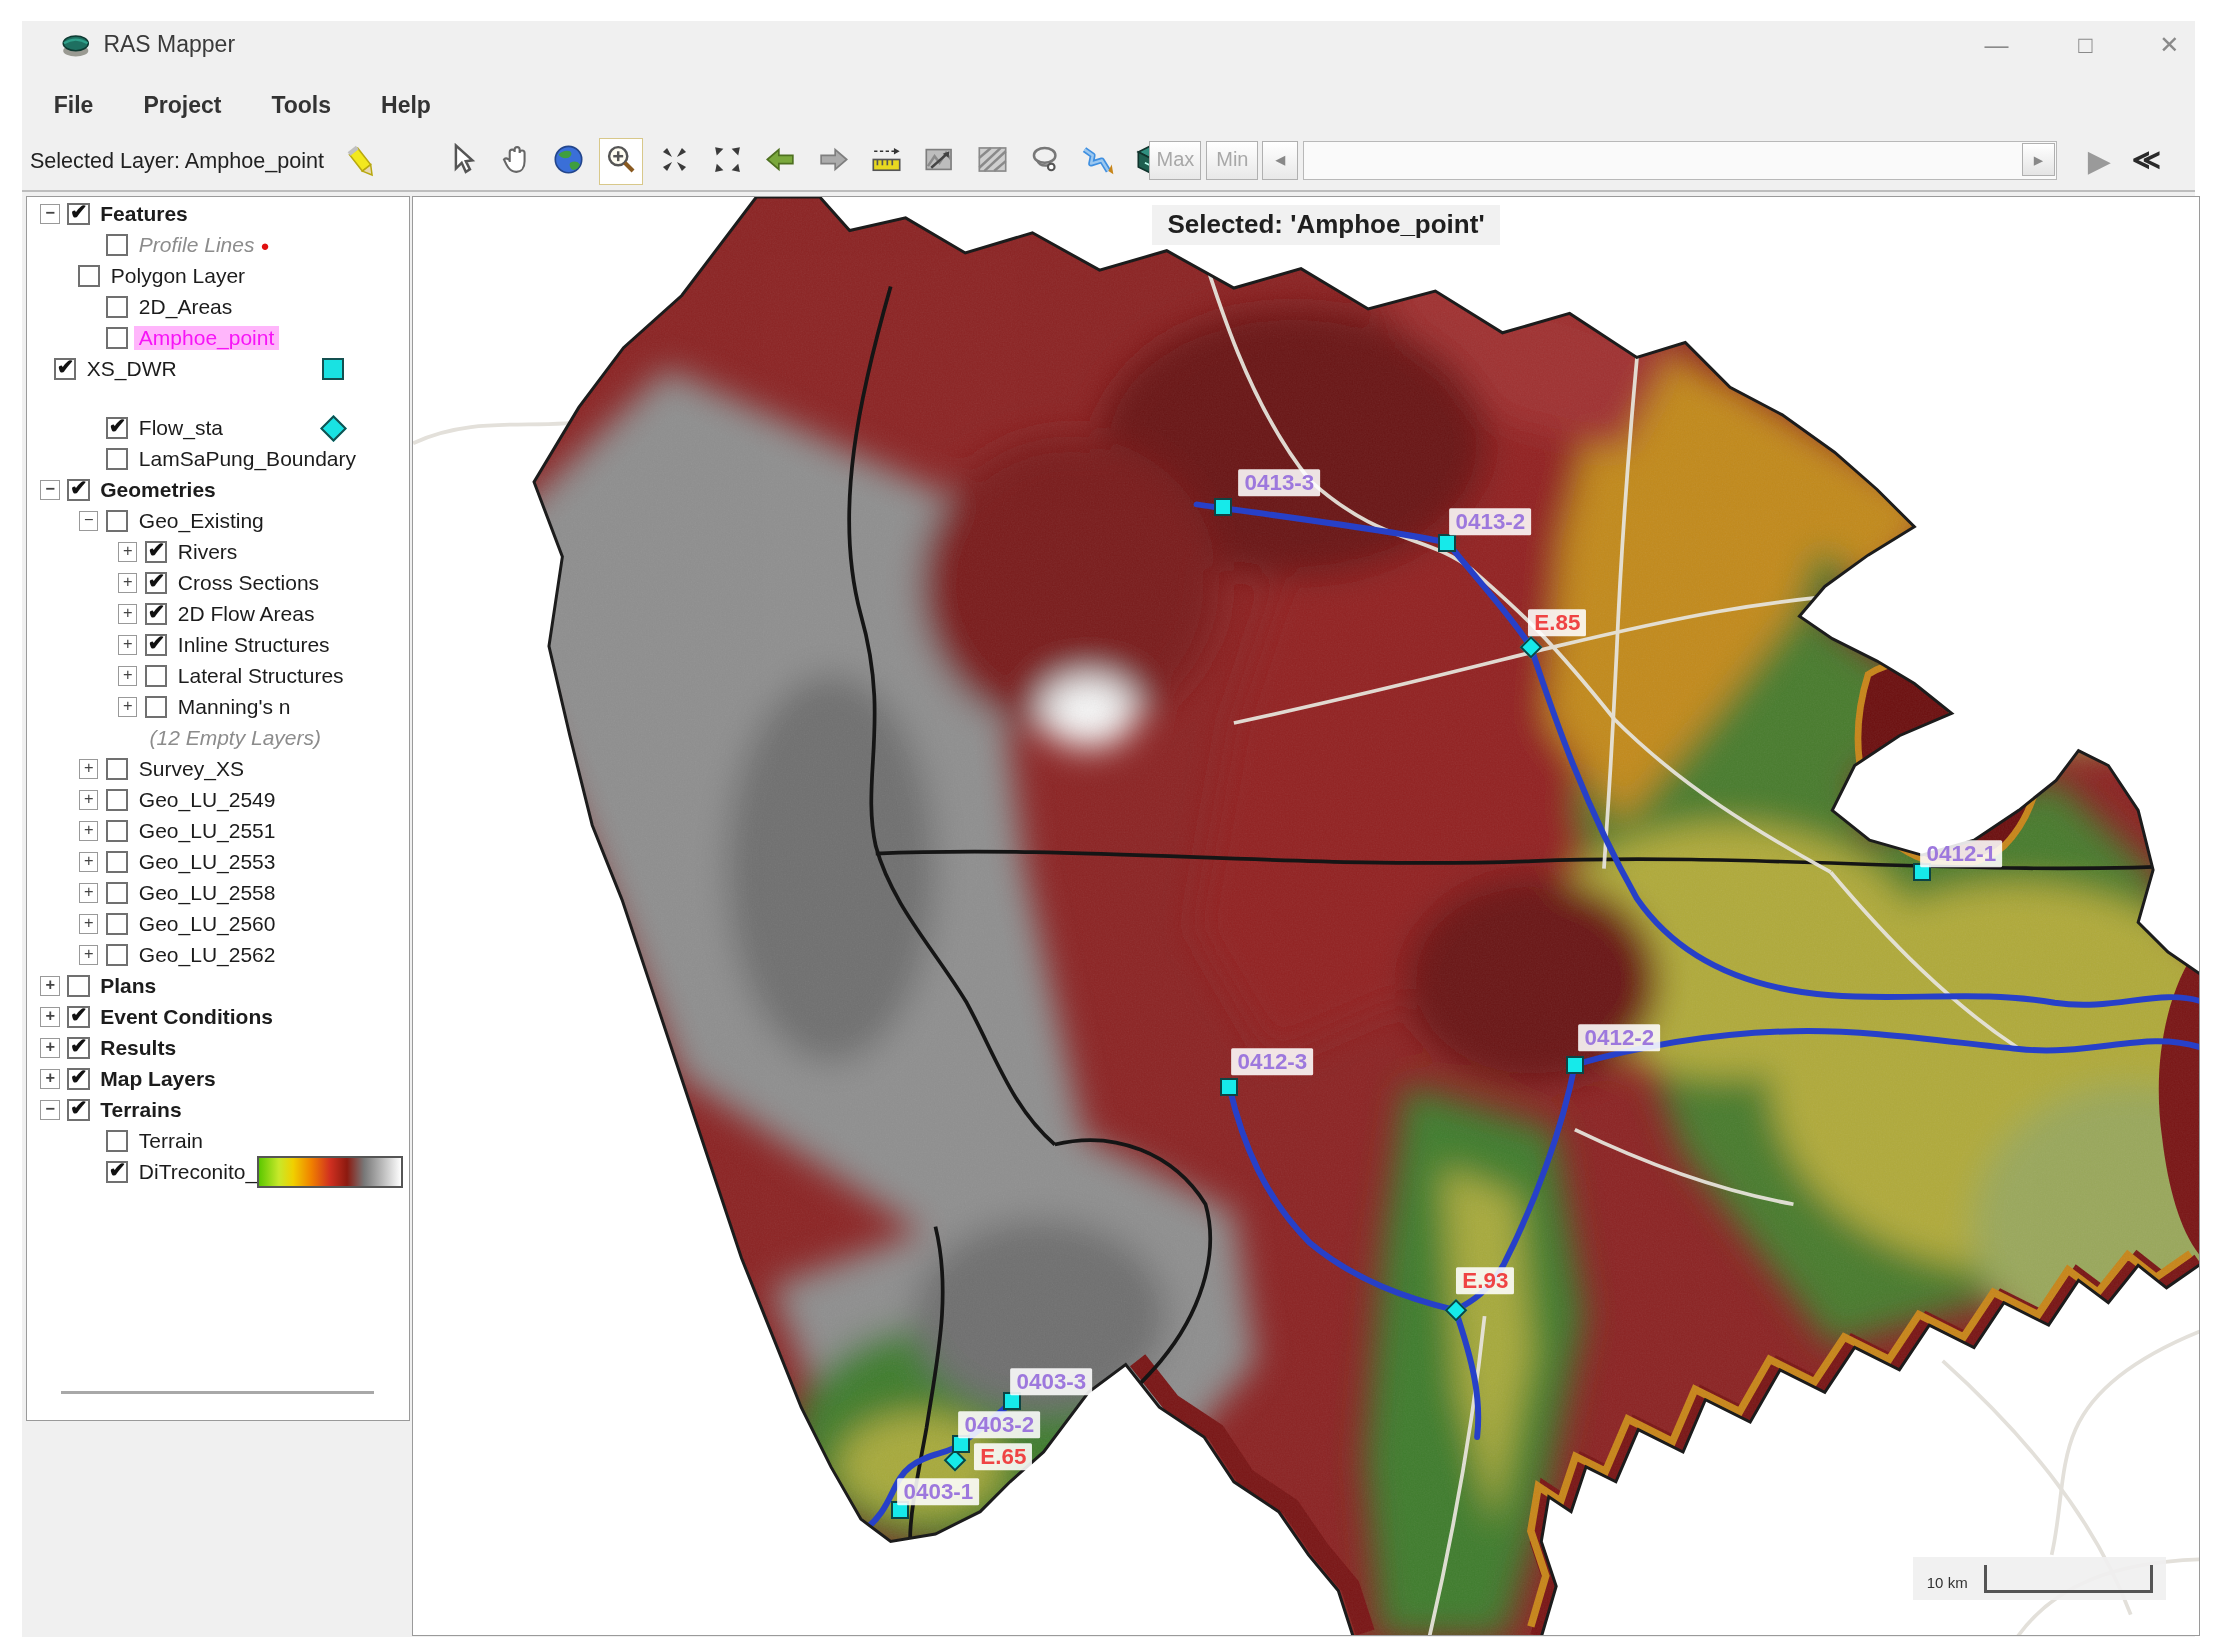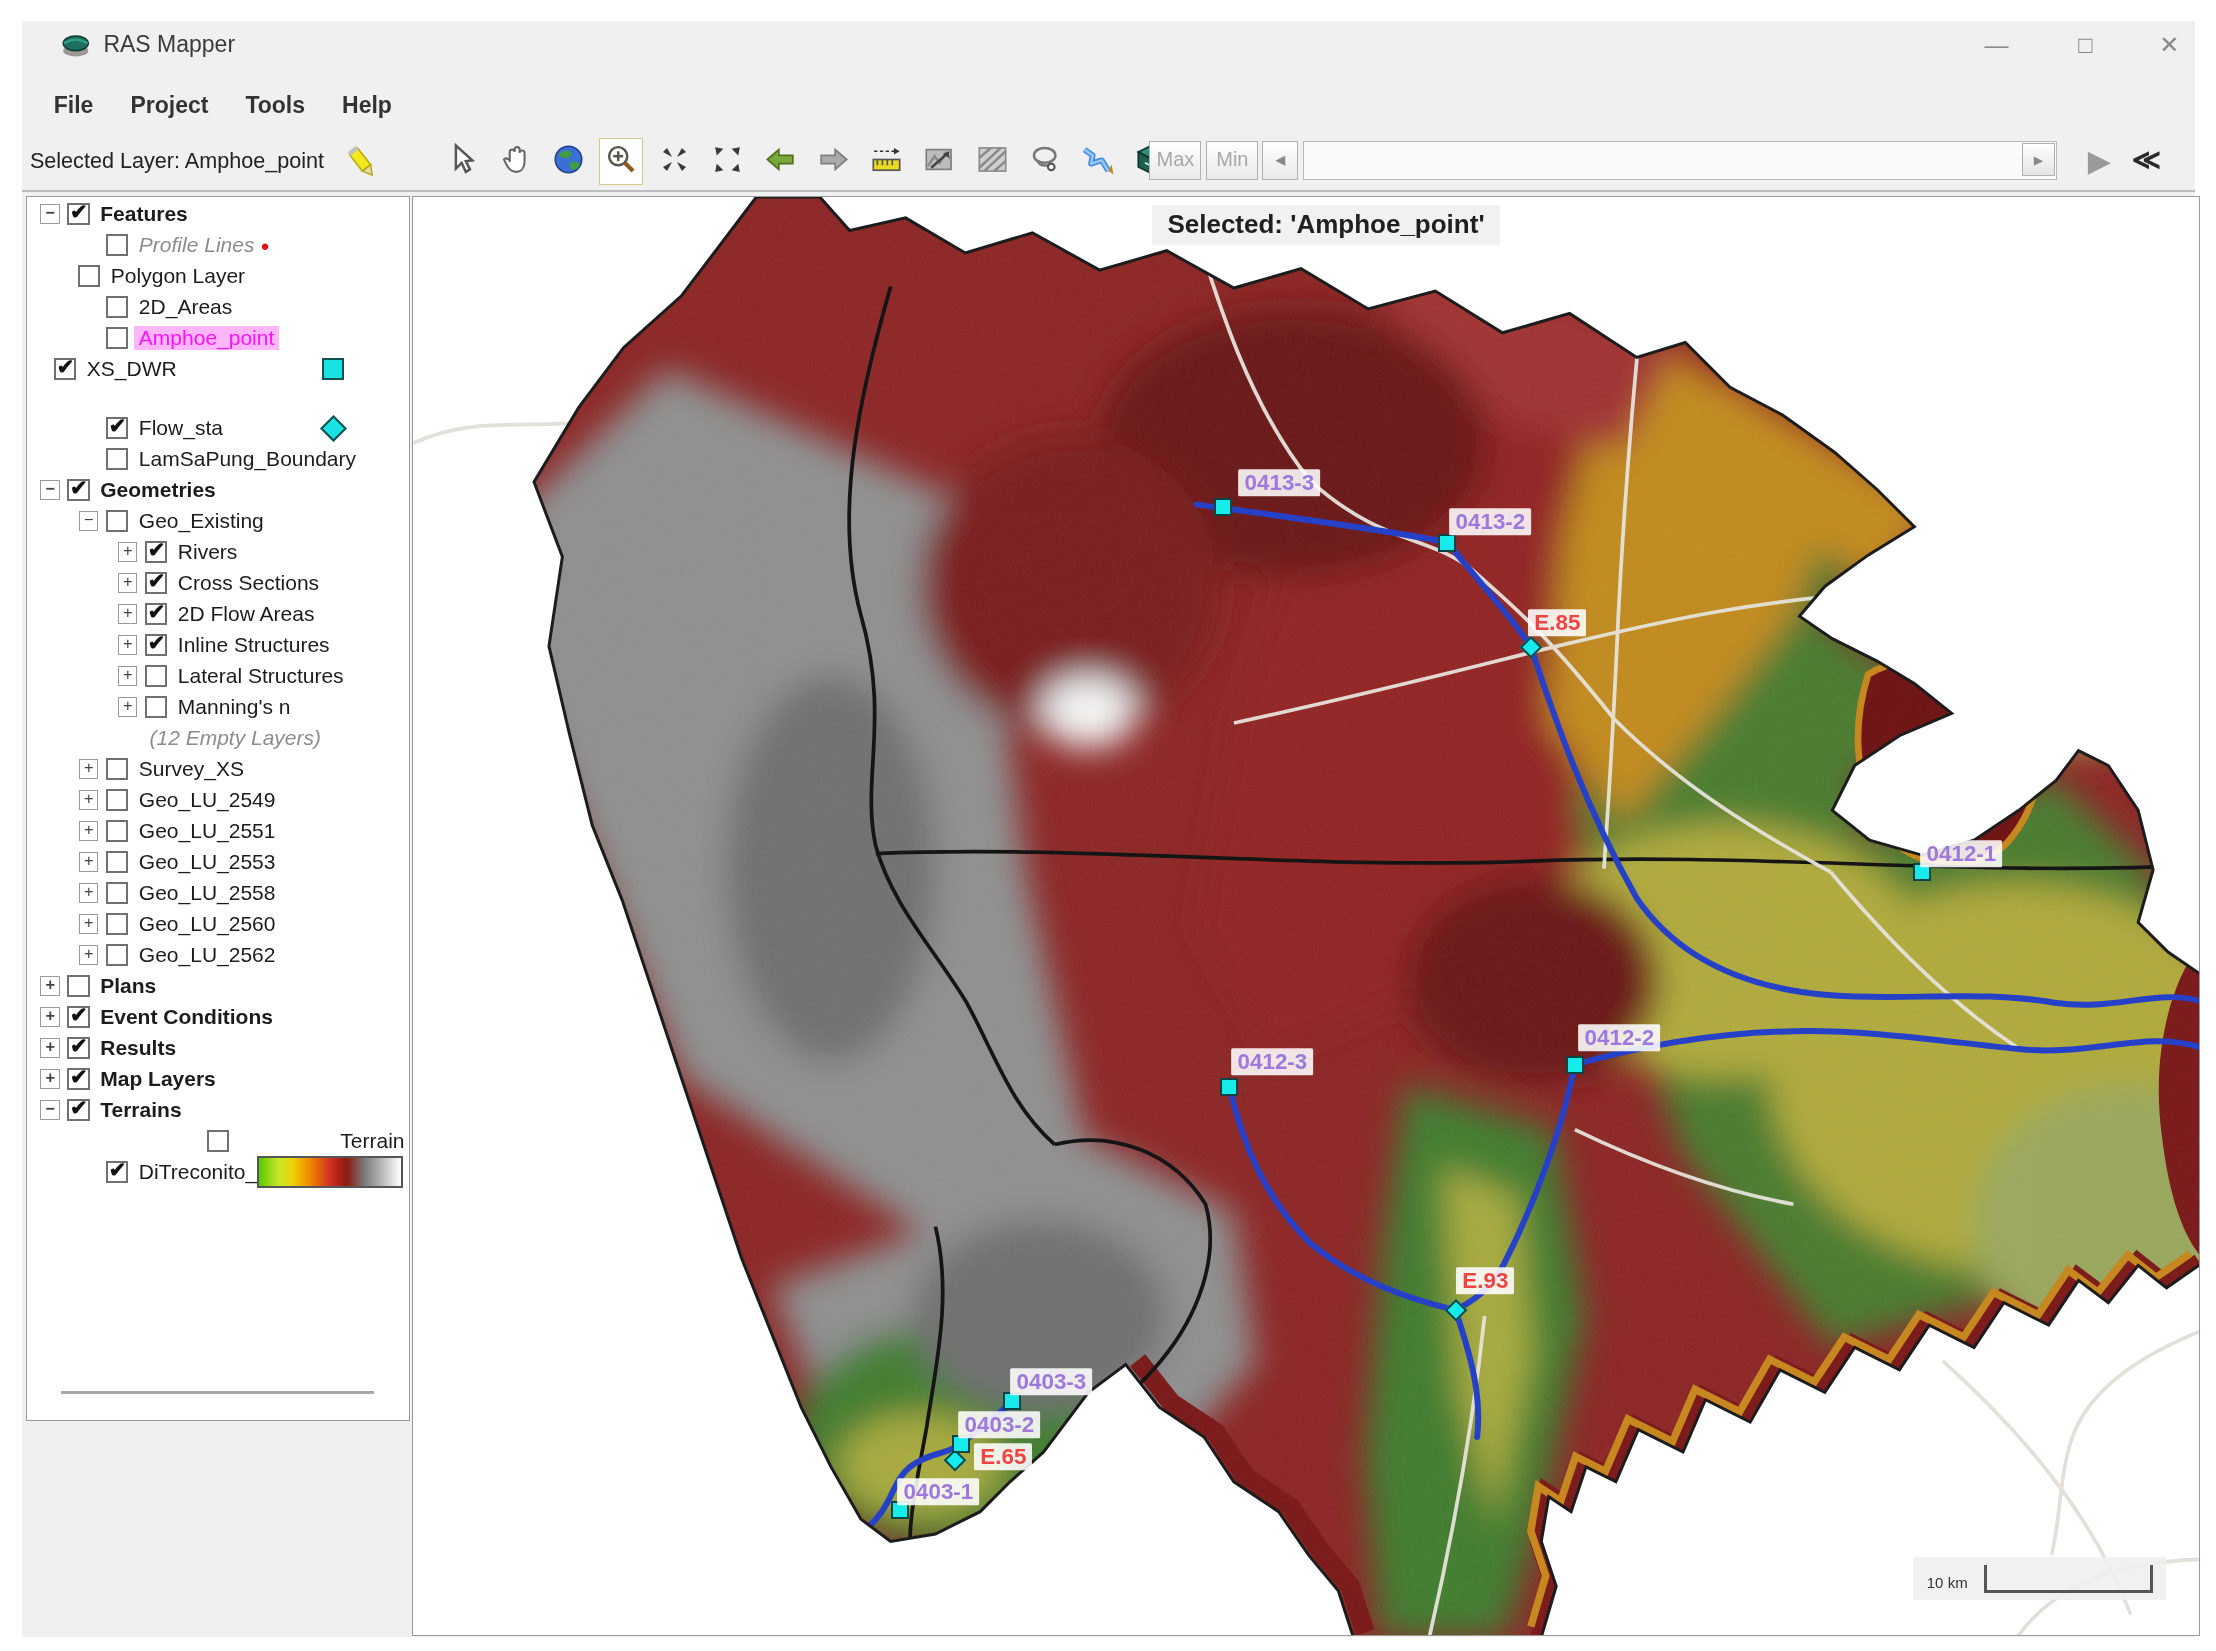--- a/index.html
+++ b/index.html
@@ -4,21 +4,21 @@
 <style>
   html,body{margin:0;padding:0;background:#fff;font-family:"Liberation Sans",sans-serif;}
   #stage{position:relative;width:2216px;height:1651px;background:#fff;overflow:hidden;}
   #window{position:absolute;left:22.4px;top:21px;width:2173px;height:1616px;background:#f0f0f0;}
   
   #titlebar{position:absolute;left:0;top:0;width:100%;height:48px;}
   #app-title{position:absolute;left:81px;top:10.4px;font-size:23px;color:#3a3a3a;}
   #app-icon{position:absolute;left:39px;top:9px;width:31px;height:31px;}
   .winbtn{position:absolute;top:6px;width:52px;height:36px;text-align:center;line-height:36px;font-size:24px;color:#8a8a8a;}
   
-  #menubar{position:absolute;left:13.4px;top:63px;height:46px;display:flex;gap:1px;}
+  #menubar{position:absolute;left:13.4px;top:63px;height:46px;display:flex;gap:14px;}
   .menu-item{font-size:23px;font-weight:600;color:#333;padding:7.5px 18px;}
   
   #toolbar{position:absolute;left:0;top:112px;width:100%;height:57px;border-bottom:2.2px solid #bdbdbd;}
   #sel-layer{position:absolute;left:7.5px;top:15px;font-size:21.6px;color:#222;}
   #pencil{position:absolute;left:321px;top:9px;width:39px;height:39px;}
   #tools{position:absolute;left:418px;top:4.5px;display:flex;gap:9px;}
   .tool{width:42px;height:45px;display:flex;align-items:center;justify-content:center;border:1.5px solid transparent;}
   .tool.active{background:#fff;border:1.5px solid #d8c88a;}
   .anim{position:absolute;top:7.5px;height:39px;}
   .abtn{box-sizing:border-box;border:1.5px solid #b0b0b0;background:linear-gradient(#fff,#e8e8e8);color:#a8a8a8;font-size:20px;text-align:center;line-height:34px;height:39px;}
@@ -356,21 +356,21 @@
           <div class="trow b" style="padding-left: 13.4px;">
             <span class="exp">+</span>
             <span class="cbx on"></span>
             <span class="lbl">Map Layers</span>
           </div>
           <div class="trow b" style="padding-left: 13.4px;">
             <span class="exp">−</span>
             <span class="cbx on"></span>
             <span class="lbl">Terrains</span>
           </div>
-          <div class="trow" style="padding-left: 52px; justify-content: space-between;">
+          <div class="trow" style="padding-left: 52px;">
             <span class="exp none"></span>
             <span class="cbx"></span>
             <span class="lbl">Terrain</span>
           </div>
           <div class="trow" style="padding-left: 52px;">
             <span class="exp none"></span>
             <span class="cbx on"></span>
             <span class="lbl">DiTreconito_Jr|i</span>
             <span class="sym-ramp"></span>
           </div>

